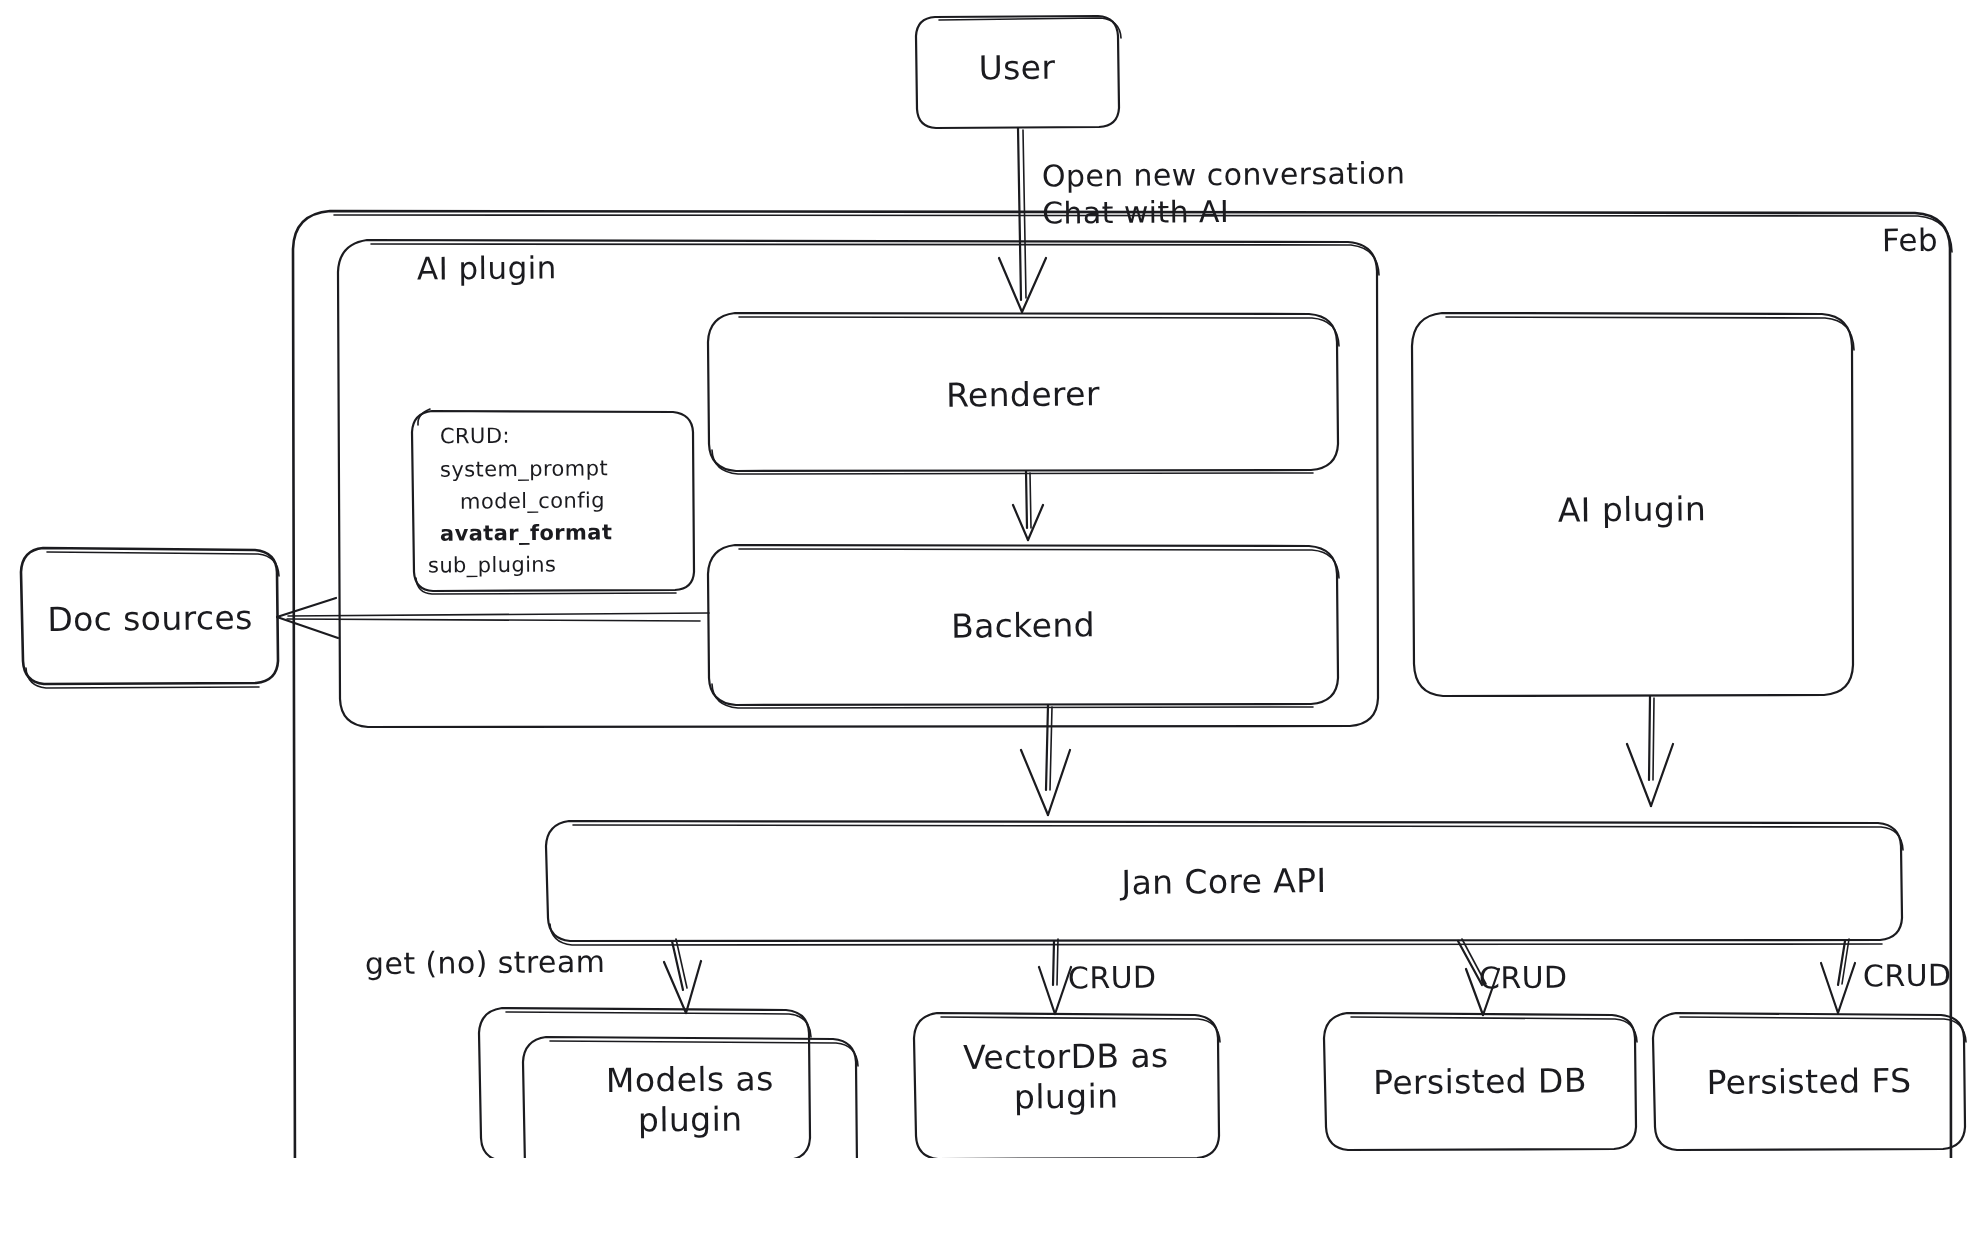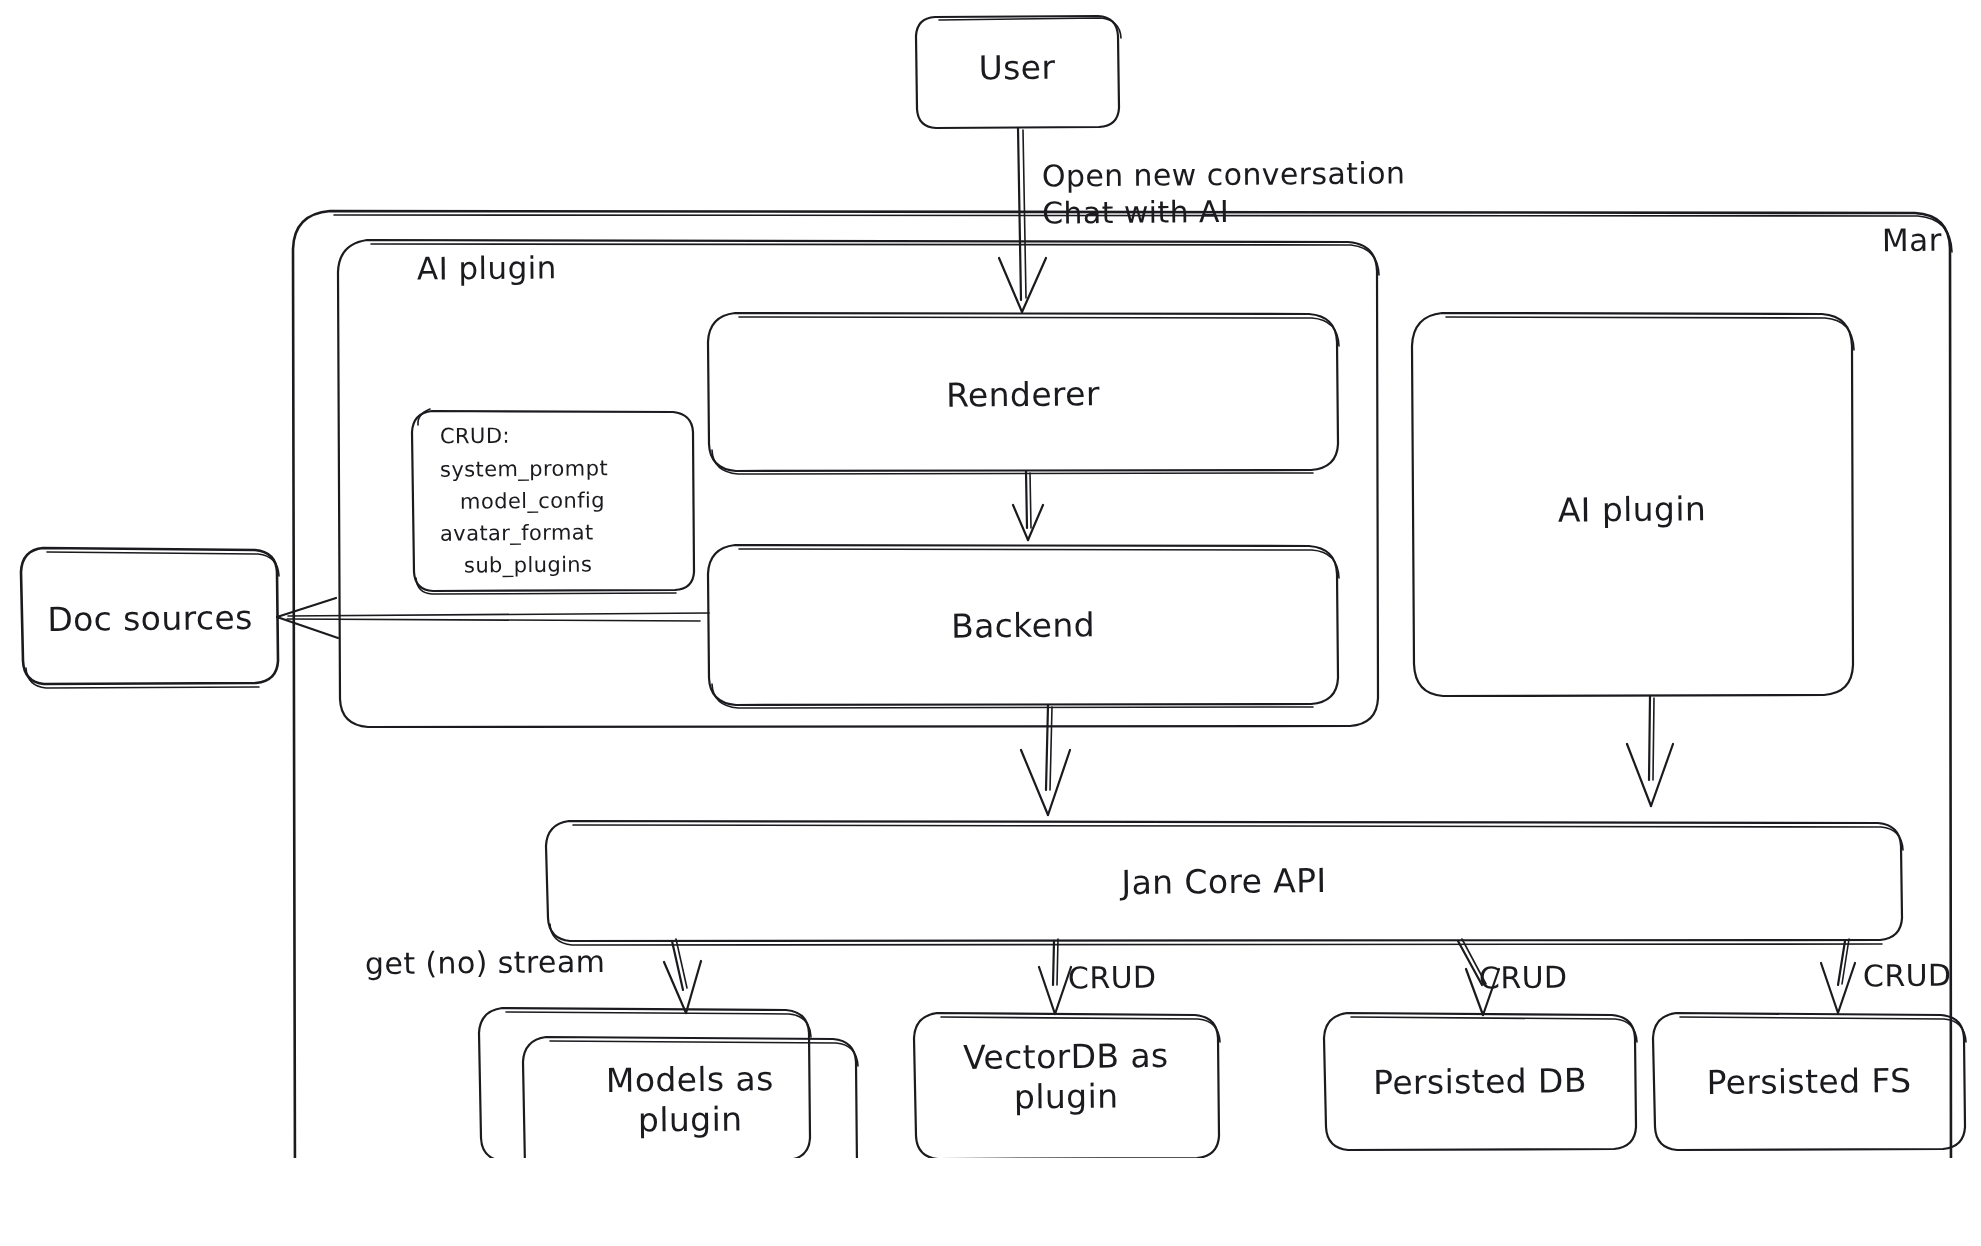--- a/index.html
+++ b/index.html
@@ -190,21 +190,21 @@
       <path class="sketch-stroke sk-w2" d="M1845 941 L1838 985"></path>
       <path class="sketch-stroke sk-w15" d="M1849 939 L1842 984"></path>
       <path class="sketch-stroke sk-w2" d="M1821 963 L1838 1013"></path>
       <path class="sketch-stroke sk-w2" d="M1855 963 L1838 1013"></path>
     </g>
 
   </svg>
 
   <div class="lbl lbl-ctr f-node" style="left:1017px; top:48px;">User</div>
 
-  <div class="lbl f-group" style="left:1882px; top:222px;">Mar</div>
+  <div class="lbl f-group" style="left:1882px; top:222px;">Feb</div>
 
   <div class="lbl f-group" style="left:417px; top:250px;">AI plugin</div>
 
   <div class="lbl lbl-ctr f-node" style="left:1023px; top:375px;">Renderer</div>
 
   <div class="lbl lbl-ctr f-node" style="left:1023px; top:606px;">Backend</div>
 
   <div class="lbl lbl-ctr f-node" style="left:1632px; top:490px;">AI plugin</div>
 
   <div class="lbl lbl-ctr f-node" style="left:1224px; top:862px;">Jan Core API</div>
@@ -217,22 +217,22 @@
   <div class="lbl lbl-ctr f-node" style="left:1066px; top:1037px;">VectorDB as
 plugin</div>
 
   <div class="lbl lbl-ctr f-node" style="left:1480px; top:1062px;">Persisted DB</div>
 
   <div class="lbl lbl-ctr f-node" style="left:1809px; top:1062px;">Persisted FS</div>
 
   <div class="lbl f-yaml-head" style="left:440px; top:424px;">CRUD:</div>
   <div class="lbl f-yaml" style="left:440px; top:457px;">system_prompt</div>
   <div class="lbl f-yaml" style="left:460px; top:489px;">model_config</div>
-  <div class="lbl f-yaml" style="left:440px; top:521px;">avatar_format</div>
-  <div class="lbl f-yaml" style="left:464px; top:553px;">sub_plugins</div>
+  <div class="lbl f-yaml" style="left:440px; top:521px;font-weight:bold;">avatar_format</div>
+  <div class="lbl f-yaml" style="left:428px; top:553px;">sub_plugins</div>
 
   <div class="lbl f-edge" style="left:1042px; top:157px;">Open new conversation
 Chat with AI</div>
 
   <div class="lbl f-edge" style="left:365px; top:945px;">get (no) stream</div>
 
   <div class="lbl f-edge" style="left:1068px; top:960px;">CRUD</div>
 
   <div class="lbl f-edge" style="left:1479px; top:960px;">CRUD</div>
 

